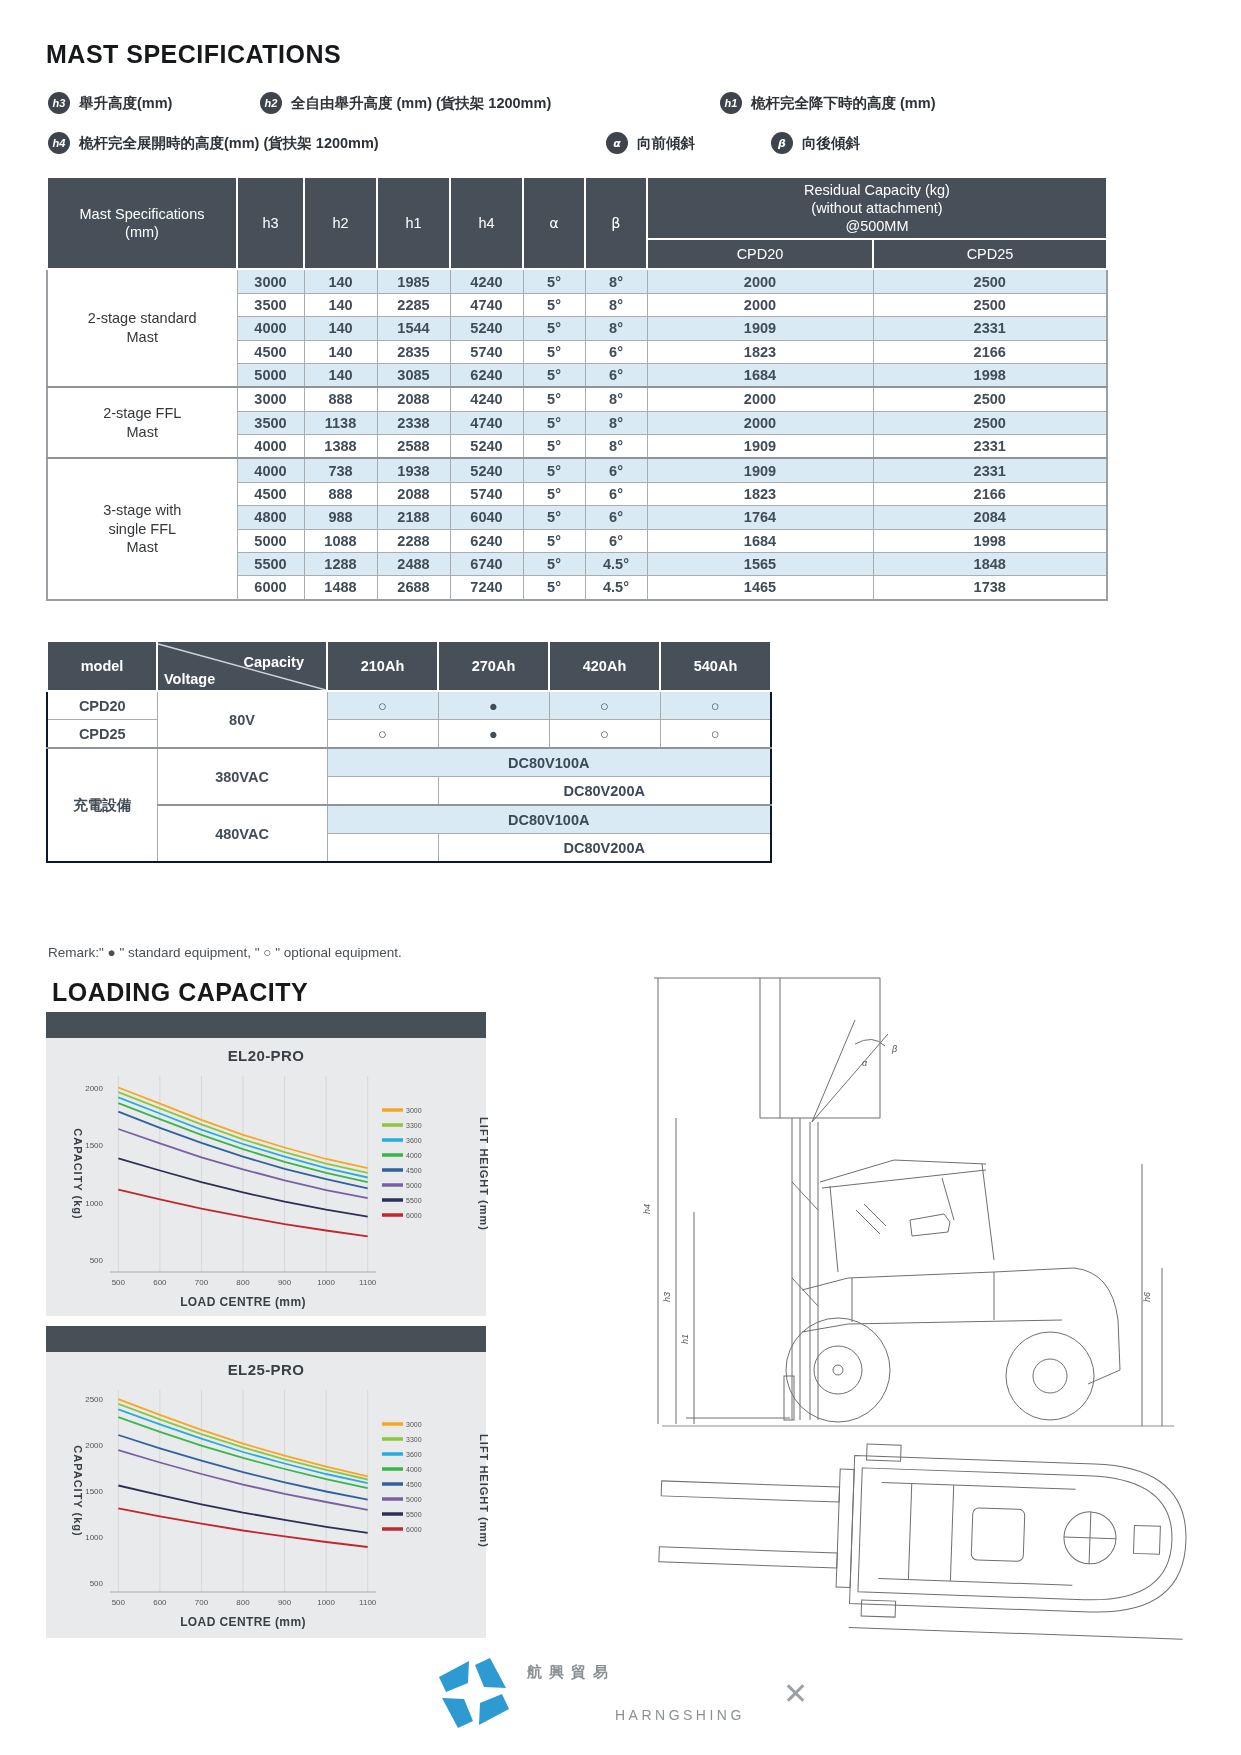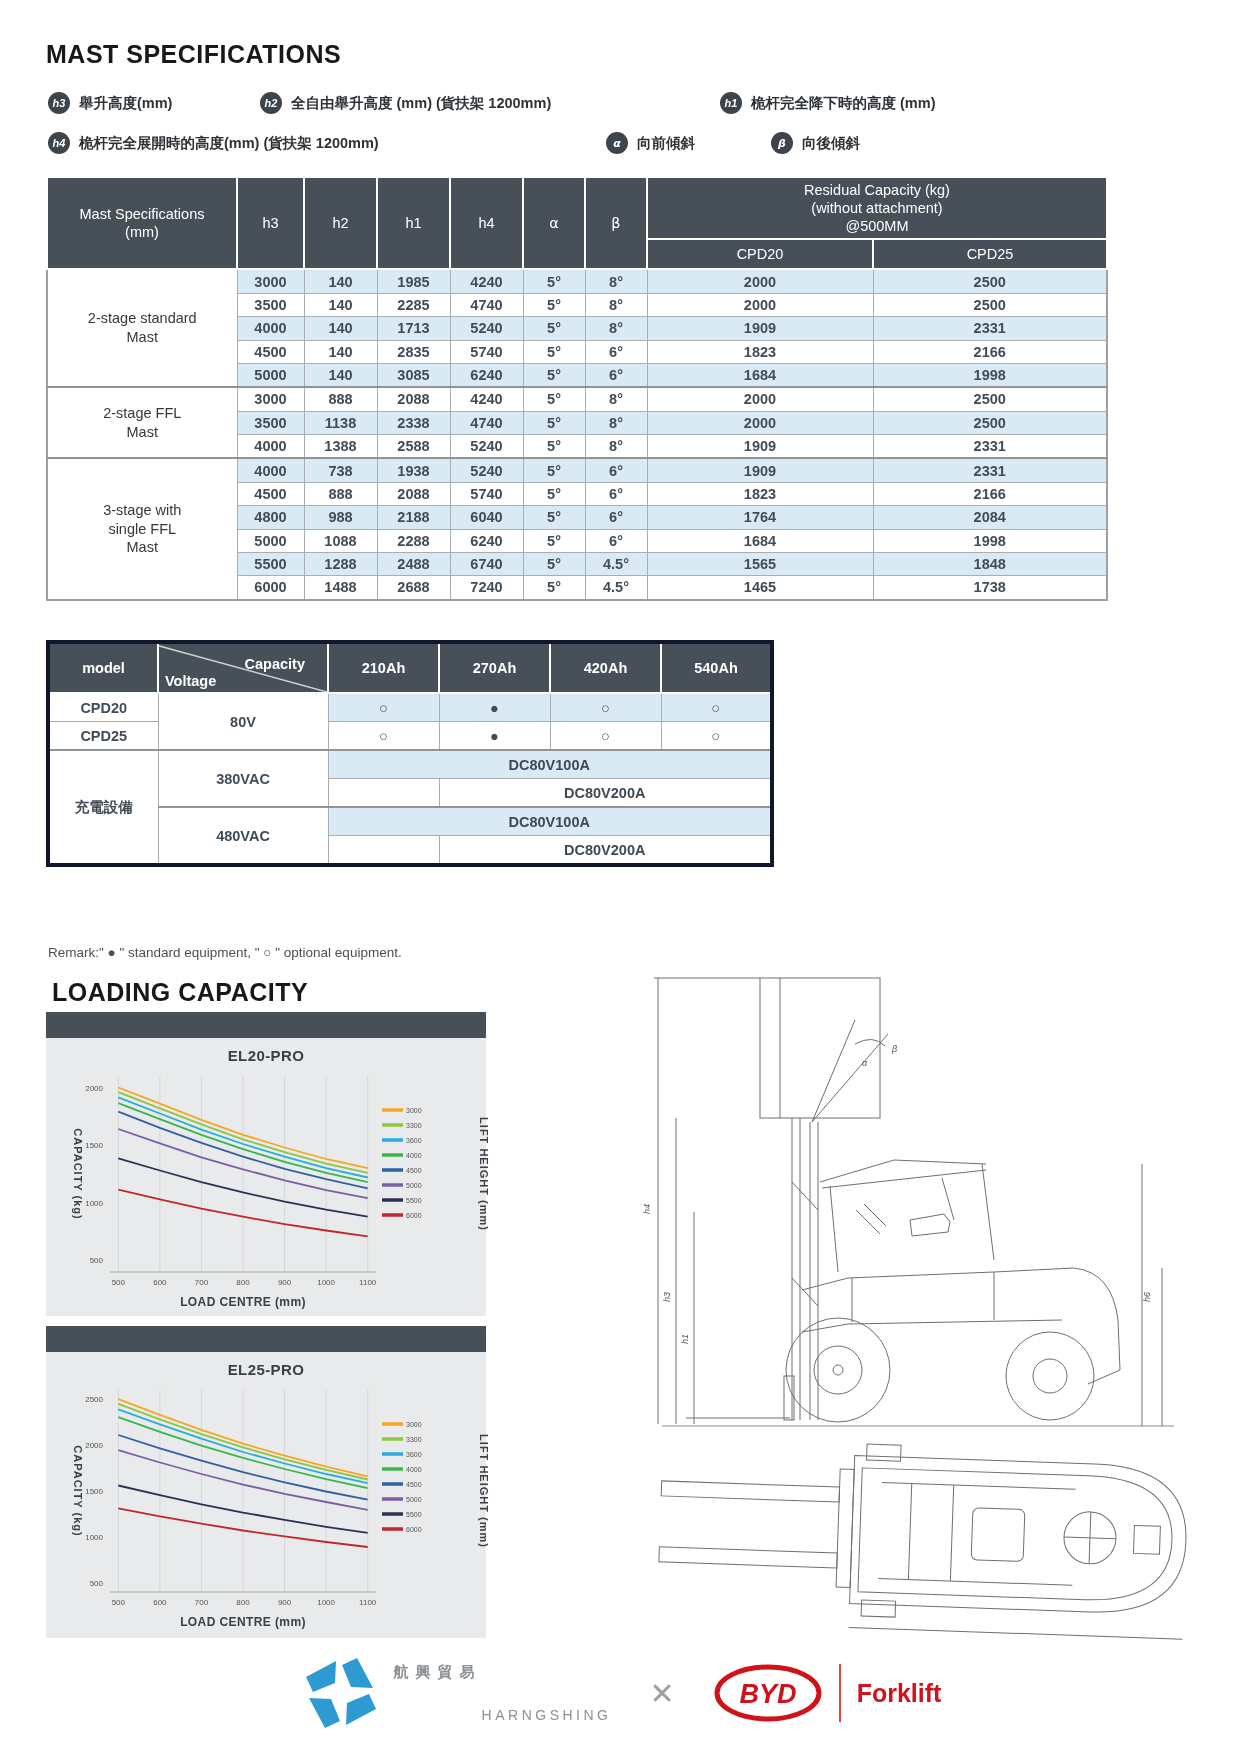--- a/index.html
+++ b/index.html
@@ -26,21 +26,21 @@
              border:2.5px solid #fff;padding:3px 2px;white-space:pre-line;line-height:1.25;}
   .mtable td{border:1px solid #a9adb0;text-align:center;font-size:14.5px;font-weight:700;
              color:#414c57;padding:3.2px 2px;background:#fff;}
   .mtable{border:2px solid #9aa0a5;}
   .mtable td.group-label{font-weight:400;font-size:14.5px;color:#34383c;background:#fff;line-height:1.3;}
   .mtable tr.blue td{background:#d9eaf4;}
   .mtable tr.blue td.group-label,.mtable td.group-label{background:#fff;}
   .mtable tr.group-start td{border-top:2.5px solid #8e9499;}
   .greek{font-family:"DejaVu Sans",sans-serif;}
   
-  .btable{position:absolute;left:46px;top:640px;width:726px;table-layout:fixed;border:4px solid #0f172a;padding-left:36px;}
+  .btable{position:absolute;left:46px;top:640px;width:726px;table-layout:fixed;border:2px solid #0f172a;padding-left:36px;}
   .btable th{background:#475059;color:#fff;font-size:14.5px;font-weight:700;border:2.5px solid #fff;
              padding:4px 2px;height:40px;}
   .btable td{border:1px solid #a9adb0;text-align:center;font-size:14.5px;color:#414c57;
              padding:2.5px 2px;height:22px;background:#fff;}
   .btable td.model{font-weight:700;}
   .btable td.vcell{font-weight:700;}
   .btable td.ab{background:#d9eaf4;}
   .btable td.full{font-weight:700;color:#3c4a57;}
   .btable tr.gsep td{border-top:2.5px solid #8e9499;}
   .bd{position:relative;overflow:hidden;}
@@ -163,21 +163,21 @@
           <td>2285</td>
           <td>4740</td>
           <td>5°</td>
           <td>8°</td>
           <td>2000</td>
           <td>2500</td>
         </tr>
         <tr class="blue">
           <td>4000</td>
           <td>140</td>
-          <td>1713</td>
+          <td>1544</td>
           <td>5240</td>
           <td>5°</td>
           <td>8°</td>
           <td>1909</td>
           <td>2331</td>
         </tr>
         <tr>
           <td>4500</td>
           <td>140</td>
           <td>2835</td>
@@ -556,23 +556,15 @@
           <path d="M25,76 L9,46 L31,47 L40,69 Z"></path>
         </g>
       </svg>
       <div class="hs-text">
         <span class="hs-cn">航興貿易</span>
         <span class="hs-en">HARNG</span>
         <span class="hs-en">SHING</span>
       </div>
     </div>
     <div class="x-sep">✕</div>
-    <div class="byd-block">
-      <svg width="110" height="62" viewBox="0 0 110 62">
-        <ellipse cx="55" cy="31" rx="51" ry="26" fill="none" stroke="#d0121a" stroke-width="5"></ellipse>
-        <text x="55" y="41" text-anchor="middle" font-size="27" font-weight="800" font-style="italic" fill="#d0121a" font-family="Liberation Sans, sans-serif">BYD</text>
-      </svg>
-      <div class="byd-divider"></div>
-      <span class="byd-forklift">Forklift</span>
-    </div>
   </div>
 
 </div>
 
 </body></html>

